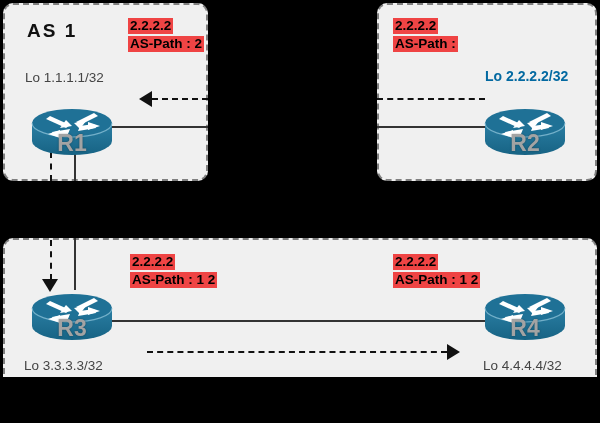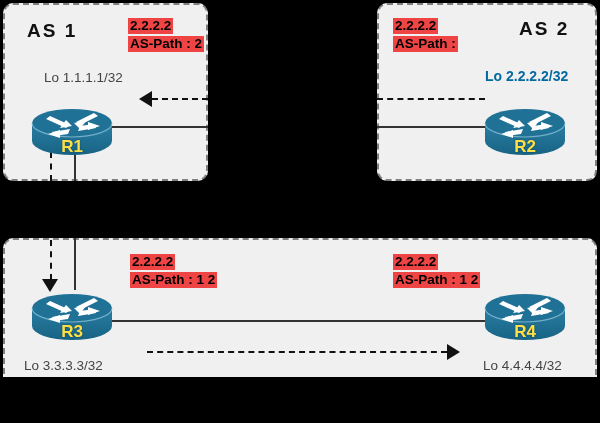--- a/index.html
+++ b/index.html
@@ -19,21 +19,21 @@
     position:absolute;color:#111;font-weight:bold;font-size:19px;
     letter-spacing:2px;white-space:nowrap;
   }
   #as1-title{left:27px;top:20px;}
   #as2-title{left:519px;top:18px;}
   #as34-title{left:264px;top:381px;font-family:Liberation Mono, monospace;}
 
   .lo-label{
     position:absolute;font-size:13.5px;color:#444;white-space:nowrap;
   }
-  #r1-lo{left:44px;top:70px;}
+  #r1-lo{left:25px;top:70px;}
   #r3-lo{left:24px;top:358px;}
   #r4-lo{left:483px;top:358px;}
   #r2-lo{left:485px;top:68px;color:#0369a1;font-weight:bold;font-size:14px;}
 
   
   .bgp-label{position:absolute;white-space:nowrap;line-height:1.12;}
   .bgp-label span{
     display:inline-block;background:#ef4444;color:#000;
     font-weight:bold;font-size:13.5px;padding:0 2px 1px 2px;
   }
@@ -57,39 +57,38 @@
   .arrow{position:absolute;width:0;height:0;}
   .arrow-left{border-top:8px solid transparent;border-bottom:8px solid transparent;border-right:13px solid #111;}
   .arrow-right{border-top:8px solid transparent;border-bottom:8px solid transparent;border-left:13px solid #111;}
   .arrow-down{border-left:8px solid transparent;border-right:8px solid transparent;border-top:13px solid #111;}
 
   
   .router{position:absolute;width:84px;height:56px;}
   .router svg{display:block;}
   .router-name{
     position:absolute;left:0;width:84px;bottom:2px;text-align:center;
-    color:#fde047;font-weight:bold;font-size:17px;
+    color:#a3a3a3;font-weight:bold;font-size:23px;
     text-shadow:0 0 2px rgba(0,0,0,.35);pointer-events:none;
   }
   #r1{left:30px;top:103px;}
   #r2{left:483px;top:103px;}
   #r3{left:30px;top:288px;}
   #r4{left:483px;top:288px;}
 </style>
 </head>
 <body>
 
 <div id="stage">
 
   <div class="as-box" id="as1-box"></div>
   <div class="as-box" id="as2-box"></div>
   <div class="as-box" id="as34-box"></div>
 
   <div class="as-title" id="as1-title">AS 1</div>
-  <div class="as-title" id="as2-title">AS 2</div>
   <div class="as-title" id="as34-title">AS 34</div>
 
   <div class="solid-line h-solid" style="left:110px;top:126px;width:98px;"></div>
 
   <div class="solid-line h-solid" style="left:377px;top:126px;width:108px;"></div>
 
   <div class="solid-line v-solid" style="left:74px;top:150px;width:2px;height:31px;"></div>
 
   <div class="solid-line v-solid" style="left:74px;top:238px;width:2px;height:52px;"></div>
 

